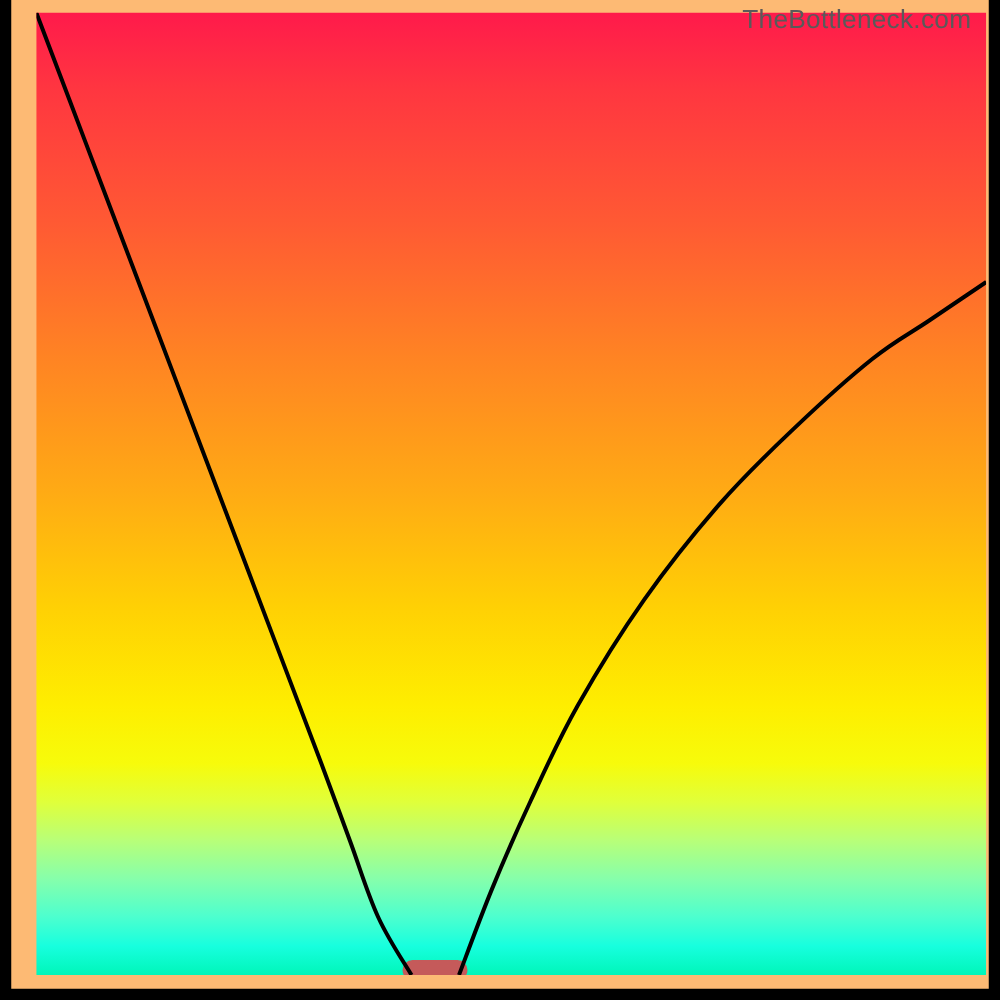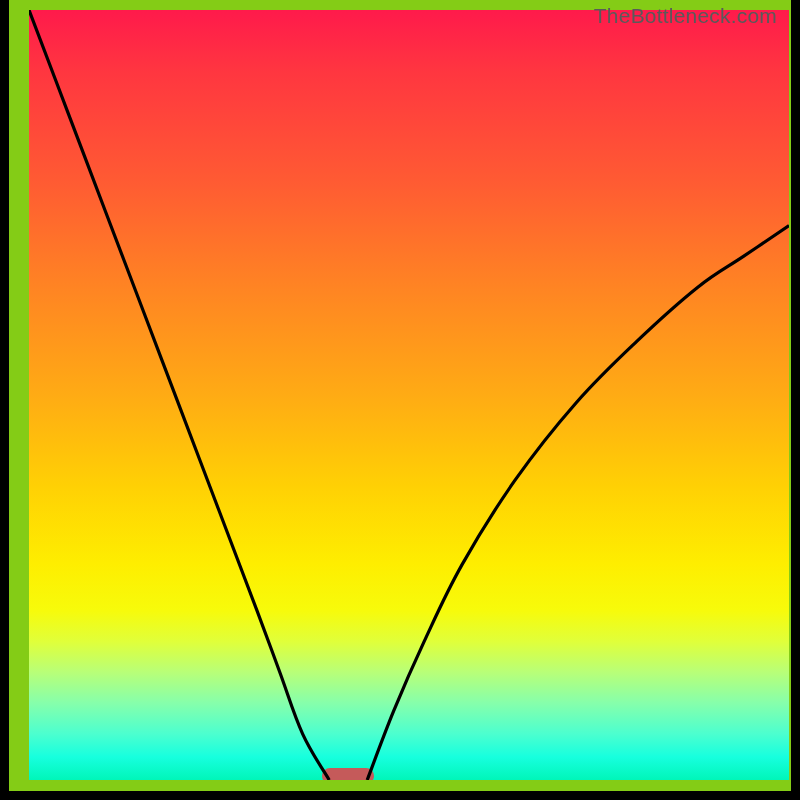--- a/index.html
+++ b/index.html
@@ -10,21 +10,21 @@
     background: #000;
     overflow: hidden;
     font-family: Arial, Helvetica, sans-serif;
   }
   .frame {
     position: absolute;
     left: 9px;
     top: 0;
     width: 782px;
     height: 791px;
-    background: #84cc16;
+    background: #fdba74;
   }
   .plot {
     position: absolute;
     left: 20px;
     top: 10px;
     width: 760px;
     height: 770px;
     overflow: hidden;
   }
   .gradient {

